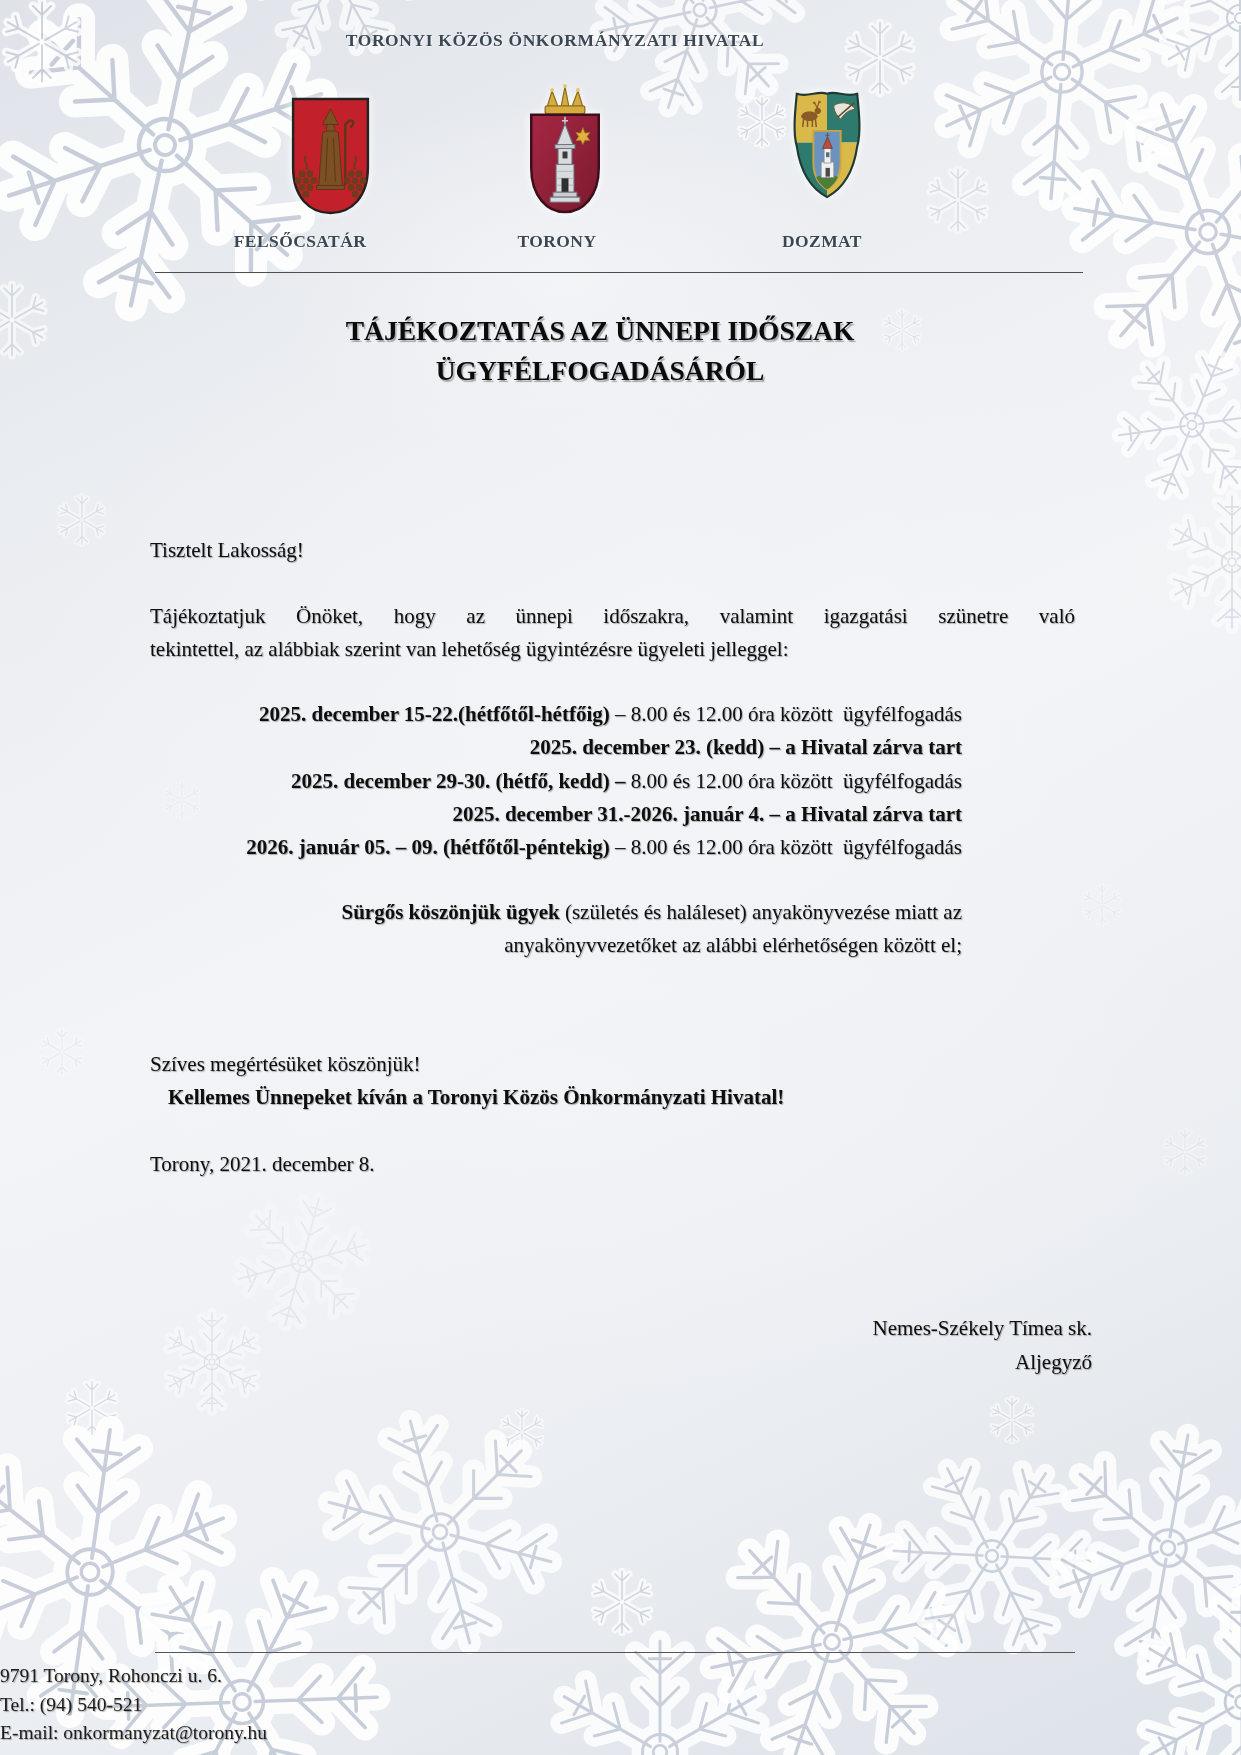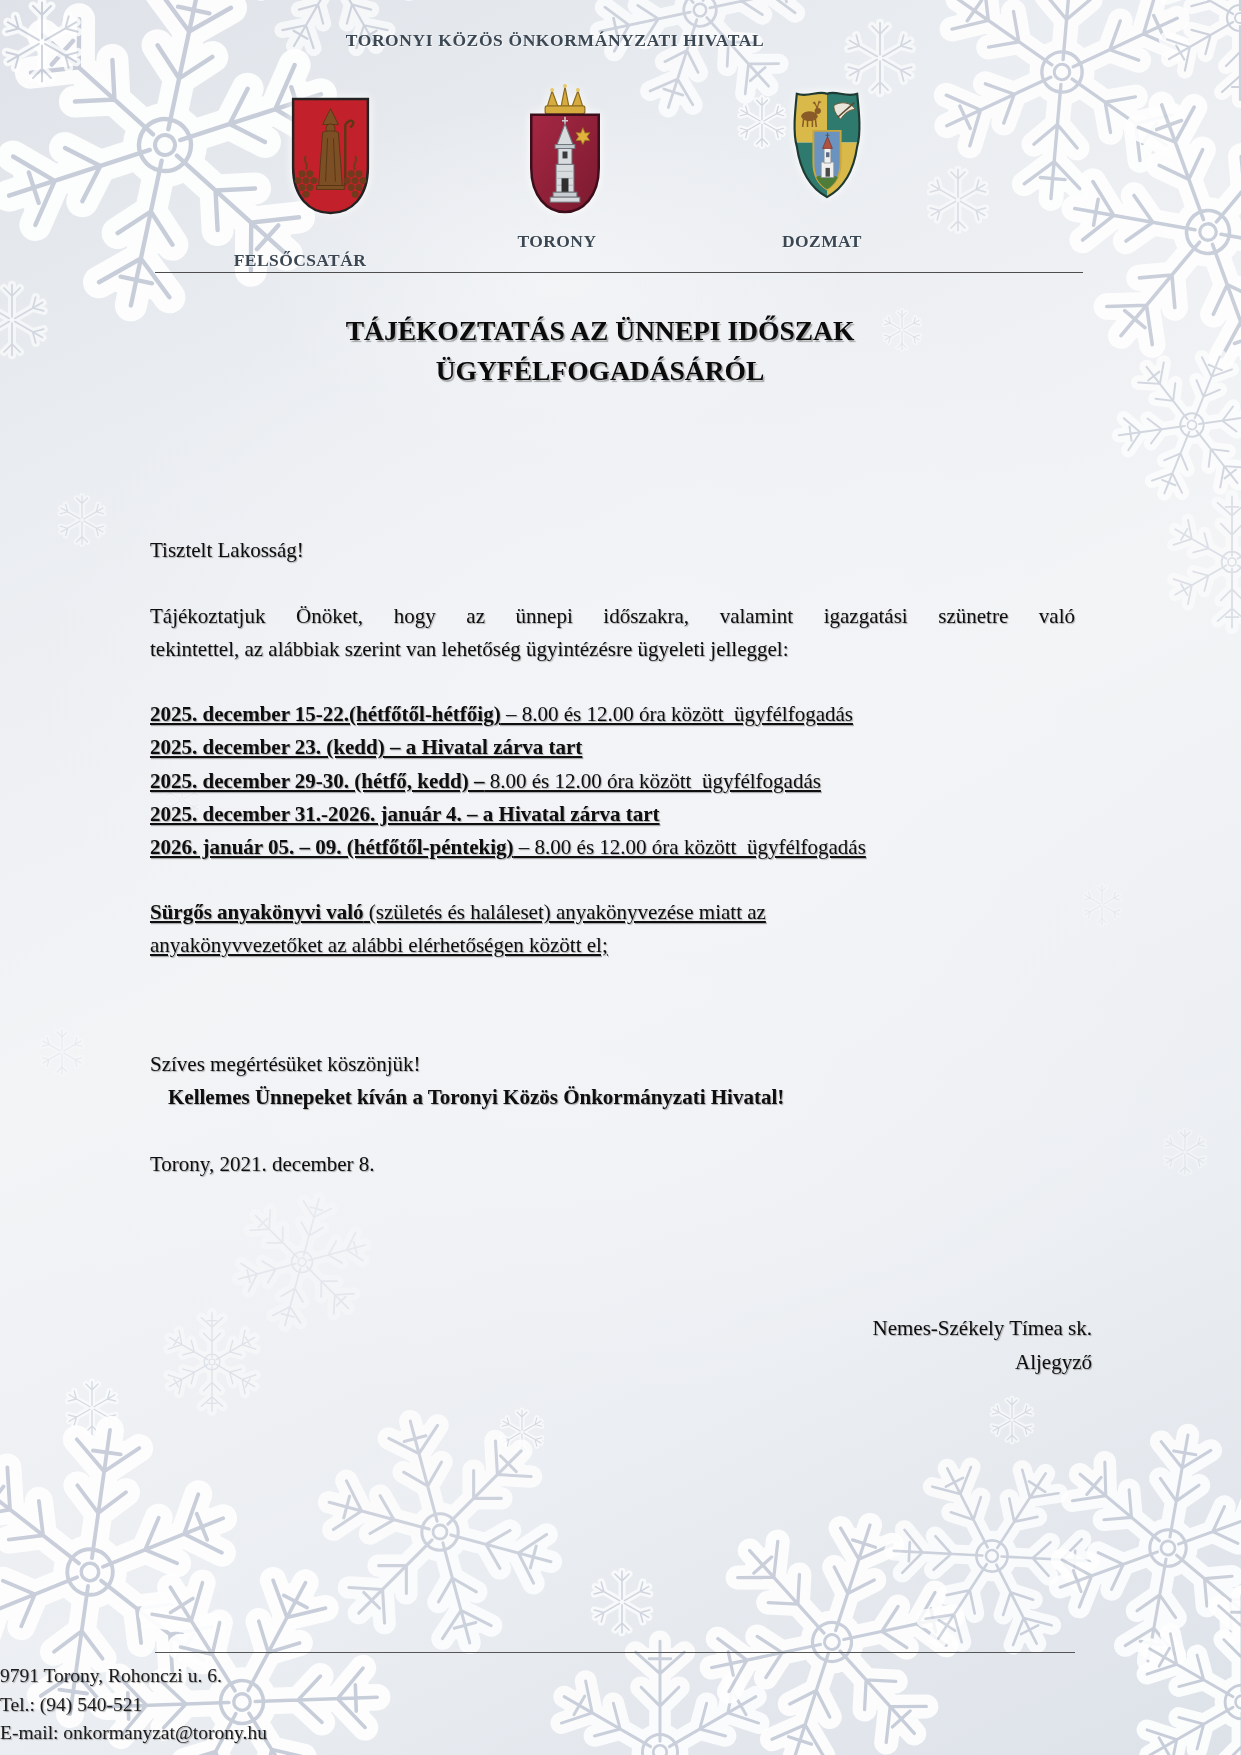--- a/index.html
+++ b/index.html
@@ -23,29 +23,29 @@
   .abs{position:absolute;}
   .shadowtext{text-shadow:1px 1.2px 1px rgba(80,80,80,0.45);}
   .org-header{top:30px;left:0;width:1110px;text-align:center;font-size:17.5px;font-weight:bold;
     letter-spacing:0.6px;color:#3b4752;text-shadow:1px 1px 1px rgba(255,255,255,0.7);}
   .crest{filter:drop-shadow(0 0 5px rgba(255,255,255,0.95));}
   .crest-fc{left:288px;top:95px;}
   .crest-tr{left:521px;top:83px;}
   .crest-dz{left:789px;top:86px;}
   .crest-label{top:231px;transform:translateX(-50%);font-size:17.5px;font-weight:bold;
     color:#3b4752;letter-spacing:0.4px;white-space:nowrap;text-shadow:1px 1px 1px rgba(255,255,255,0.7);}
-  .lbl-fc{left:300px;margin-top:19px;} .lbl-tr{left:557px;} .lbl-dz{left:822px;}
+  .lbl-fc{left:300px;} .lbl-tr{left:557px;} .lbl-dz{left:822px;}
   .divider{top:272px;left:155px;width:928px;border-top:1.4px solid #4d4d4d;height:0;}
   .page-title{top:311px;left:0;width:1112px;text-align:center;font-size:27.5px;font-weight:bold;
     line-height:1.45;color:#0b0b0b;text-shadow:1.5px 1.5px 1px rgba(105,105,105,0.55);margin-left:44px;}
   .bodytext{font-size:21px;color:#0e0e0e;}
   .salutation{top:538px;left:150px;}
   .intro{top:600px;left:150px;width:925px;line-height:1.58;}
   .intro .j{text-align:justify;text-align-last:justify;}
-  .centerblock{left:150px;width:812px;text-align:left;line-height:1.585;text-decoration:underline;}
+  .centerblock{left:150px;width:812px;text-align:right;line-height:1.585;}
   .sched{top:698px;}
   .urgent{top:896px;}
   .b{font-weight:bold;}
   .thanks{top:1052px;left:150px;}
   .wishes{top:1085px;left:168px;font-weight:bold;}
   .dateline{top:1152px;left:150px;}
   .signature{top:1312px;left:660px;width:432px;text-align:right;line-height:1.6;}
   .footer-divider{top:1652px;left:155px;width:920px;border-top:1.3px solid #555;height:0;}
   .footer{top:1662px;left:0;width:1150px;text-align:left;font-size:19.5px;line-height:1.47;color:#1c1c1c;}
 </style>
@@ -260,21 +260,21 @@
 
     <div class="abs bodytext shadowtext centerblock sched">
       <div><span class="b">2025. december 15-22.(hétfőtől-hétfőig)</span><span> – 8.00 és 12.00 óra között &nbsp;ügyfélfogadás</span></div>
       <div><span class="b">2025. december 23. (kedd) – a Hivatal zárva tart</span><span></span></div>
       <div><span class="b">2025. december 29-30. (hétfő, kedd) –</span><span> 8.00 és 12.00 óra között &nbsp;ügyfélfogadás</span></div>
       <div><span class="b">2025. december 31.-2026. január 4. – a Hivatal zárva tart</span><span></span></div>
       <div><span class="b">2026. január 05. – 09. (hétfőtől-péntekig)</span><span> – 8.00 és 12.00 óra között &nbsp;ügyfélfogadás</span></div>
     </div>
 
     <div class="abs bodytext shadowtext centerblock urgent">
-      <div><span class="b">Sürgős anyakönyvi való</span><span> (születés és haláleset) anyakönyvezése miatt az</span></div>
+      <div><span class="b">Sürgős köszönjük ügyek</span><span> (születés és haláleset) anyakönyvezése miatt az</span></div>
       <div>anyakönyvvezetőket az alábbi elérhetőségen között el;</div>
     </div>
 
     <div class="abs bodytext shadowtext thanks">Szíves megértésüket köszönjük!</div>
     <div class="abs bodytext shadowtext wishes">Kellemes Ünnepeket kíván a Toronyi Közös Önkormányzati Hivatal!</div>
     <div class="abs bodytext shadowtext dateline">Torony, 2021. december 8.</div>
 
     <div class="abs bodytext shadowtext signature">
       <div>Nemes-Székely Tímea sk.</div>
       <div>Aljegyző</div>

